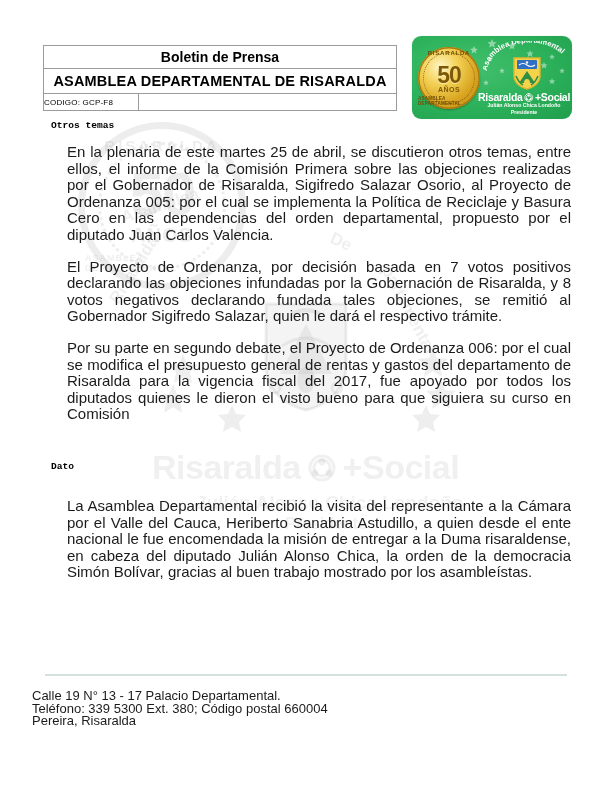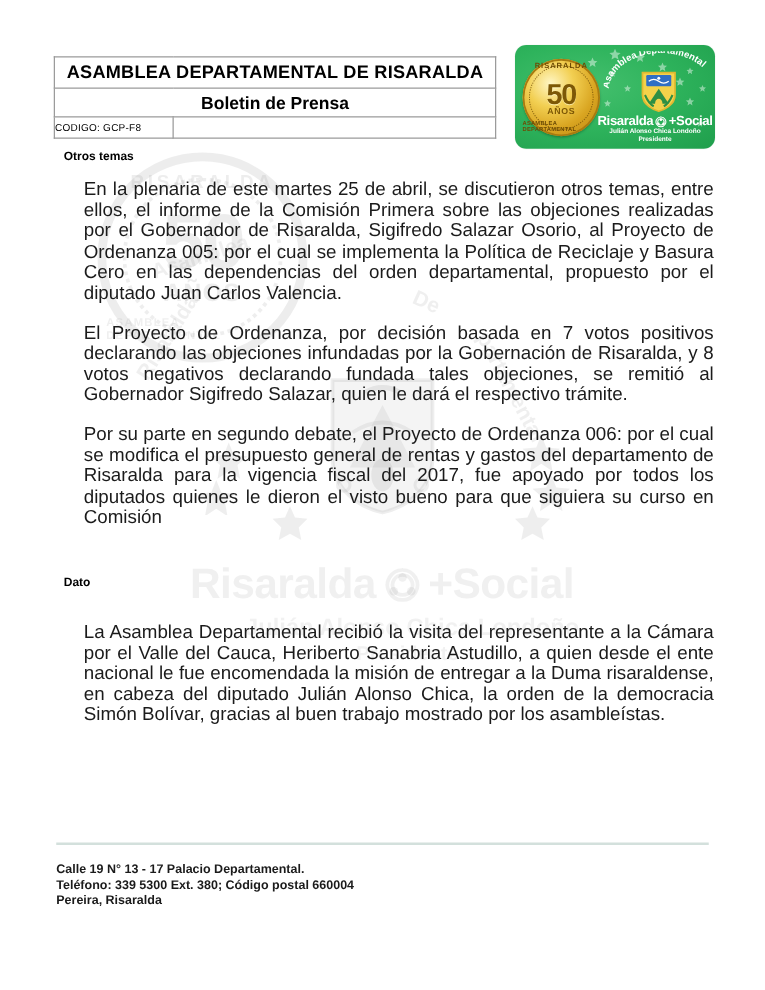--- a/index.html
+++ b/index.html
@@ -330,20 +330,21 @@
     position: absolute;
     left: 51px;
     top: 120px;
     width: 520px;
   }
   .section-heading {
     font-size: 9.6px;
     font-weight: bold;
     color: #000;
     margin: 0 0 13px 0;
+    font-family: Liberation Mono, monospace;
   }
   p.para {
     font-size: 15px;
     line-height: 16.6px;
     text-align: justify;
     margin: 0 0 15px 16px;
     color: #1b1b1b;
   }
   p.para:last-child { margin-bottom: 0; }
 
@@ -359,24 +360,24 @@
   .footer-rule {
     position: absolute;
     left: 45px;
     top: 674px;
     width: 522px;
     height: 2px;
     background: #d3e0dc;
   }
   .footer-text {
     position: absolute;
-    left: 45px;
+    left: 32px;
     top: 690px;
-    font-size: 10px;
-    font-weight: bold;
+    font-size: 13px;
+    font-weight: normal;
     line-height: 12.6px;
     color: #1b1b1b;
   }
   .footer-text div { white-space: nowrap; }
 </style>
 </head>
 <body>
 
 <div id="page">
 
@@ -431,24 +432,24 @@
     </div>
     <div class="wm-sub">Julián Alonso Chica Londoño</div>
     <div class="wm-sub2">Presidente</div>
   </div>
 
   <div id="content">
 
     <table class="header-table">
       <tbody>
           <tr>
-        <td class="ht-title" colspan="2">ASAMBLEA DEPARTAMENTAL DE RISARALDA</td>
+        <td class="ht-sub" colspan="2">Boletin de Prensa</td>
       </tr>
       <tr>
-        <td class="ht-sub" colspan="2">Boletin de Prensa</td>
+        <td class="ht-title" colspan="2">ASAMBLEA DEPARTAMENTAL DE RISARALDA</td>
       </tr>
       <tr>
         <td class="ht-code">CODIGO: GCP-F8</td>
         <td class="ht-blank"></td>
       </tr>
     </tbody>
       </table>
 
     <div class="logo-banner">
 

